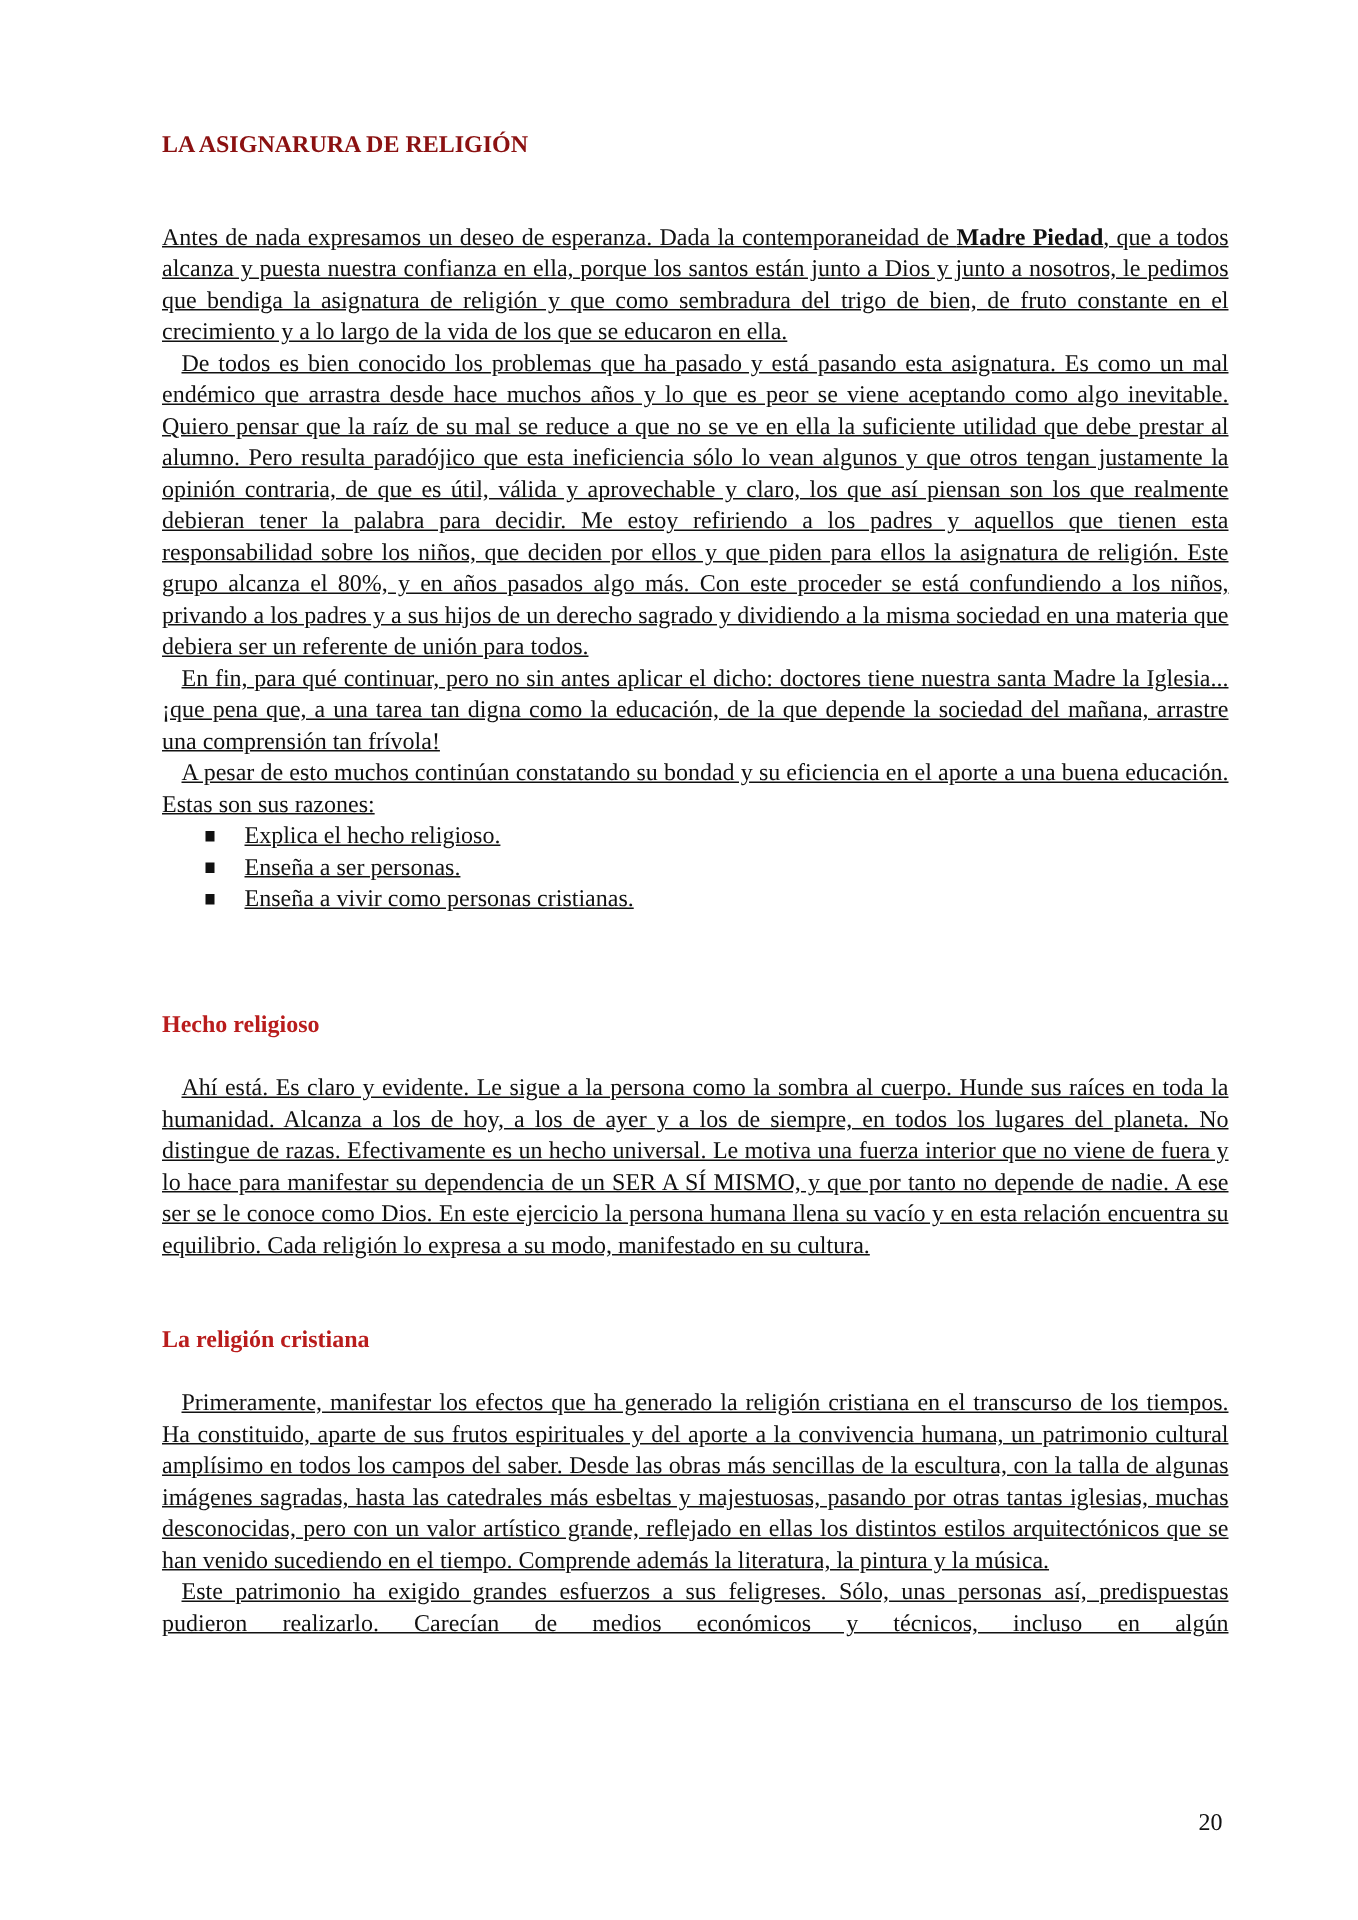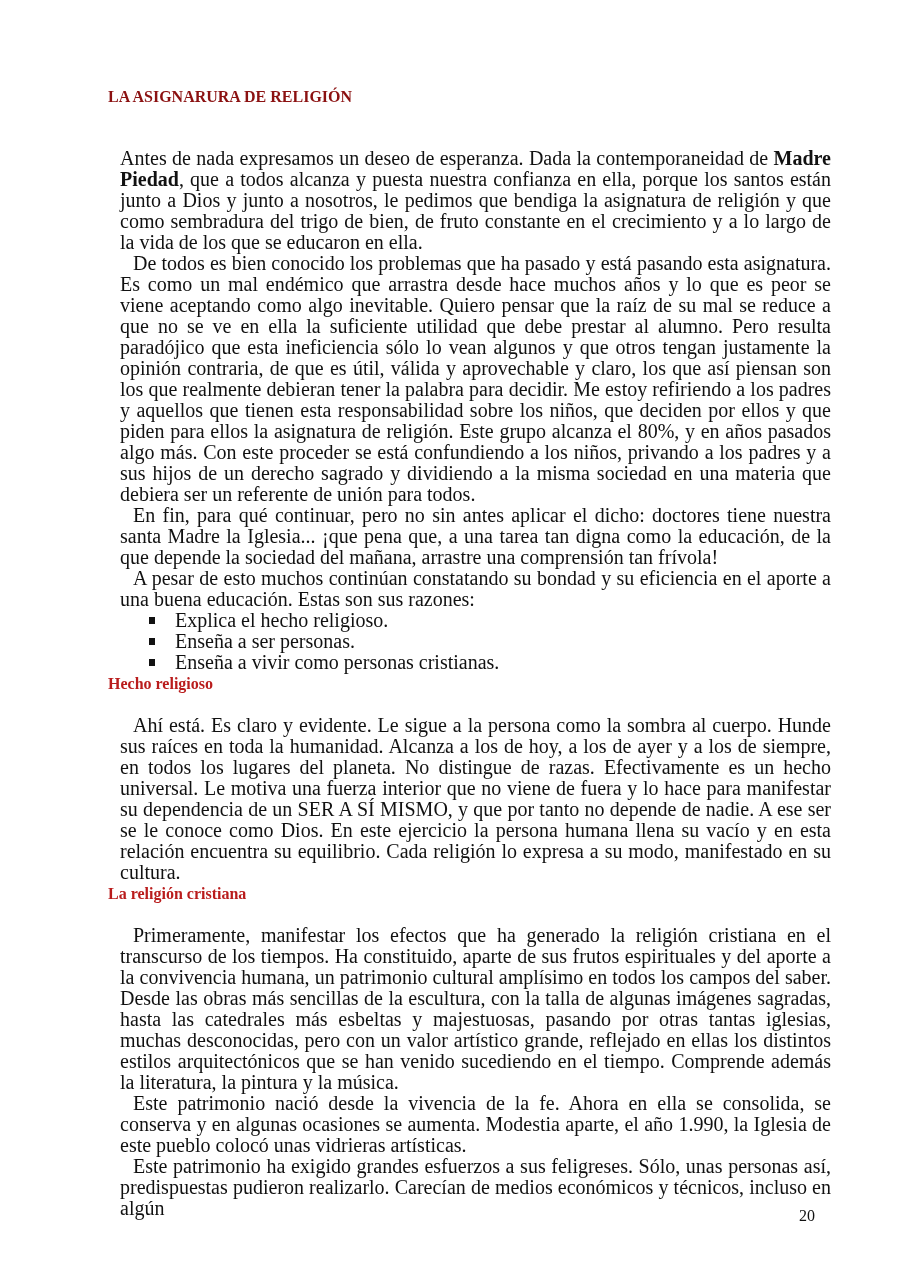--- a/index.html
+++ b/index.html
@@ -1,22 +1,22 @@
 <!DOCTYPE html>
 <html><head>
   <meta charset="utf-8">
   <style>
     html, body { margin: 0; padding: 0; background: #ffffff; }
     body { width: 905px; height: 1280px; position: relative; overflow: hidden;
       font-family: "Liberation Serif", "DejaVu Serif", serif; color: #111; }
     .page { position: absolute; left: 108px; top: 0; width: 711px; }
     .title { position: absolute; top: 88px; left: 0; width: 711px; text-align: left;
       color: #8b1111; font-weight: bold; font-size: 16px; letter-spacing: 0; }
-    .block { position: absolute; left: 12px; width: 711px; font-size: 20px; line-height: 21px;
-      text-align: justify; }
+    .block { position: absolute; left: 0; width: 711px; font-size: 16px; line-height: 21px;
+      text-align: justify; text-decoration: underline; }
     .p { margin: 0; text-indent: 13px; text-align: justify; }
     .p.noindent { text-indent: 0; }
     .bold { font-weight: bold; }
     .heading { position: absolute; left: 0; color: #b91c1c; font-weight: bold; font-size: 16px; }
     ul.bullets { list-style: none; margin: 0; padding: 0; }
     ul.bullets li { position: relative; padding-left: 55px; height: 21px; }
     ul.bullets li .bullet { position: absolute; left: 29px; top: 7px; width: 6px; height: 7px; background: #111; }
     .pagenum { position: absolute; top: 1207px; left: 799px; font-size: 16px; }
   </style>
 </head>
@@ -38,18 +38,17 @@
   </div>
 
   <div class="heading" style="top:675px;">Hecho religioso</div>
   <div class="block" style="top:715px;">
     <p class="p">Ahí está. Es claro y evidente. Le sigue a la persona como la sombra al cuerpo. Hunde sus raíces en toda la humanidad. Alcanza a los de hoy, a los de ayer y a los de siempre, en todos los lugares del planeta. No distingue de razas. Efectivamente es un hecho universal. Le motiva una fuerza interior que no viene de fuera y lo hace para manifestar su dependencia de un SER A SÍ MISMO, y que por tanto no depende de nadie. A ese ser se le conoce como Dios. En este ejercicio la persona humana llena su vacío y en esta relación encuentra su equilibrio. Cada religión lo expresa a su modo, manifestado en su cultura.</p>
   </div>
 
   <div class="heading" style="top:885px;">La religión cristiana</div>
   <div class="block" style="top:925px;">
     <p class="p">Primeramente, manifestar los efectos que ha generado la religión cristiana en el transcurso de los tiempos. Ha constituido, aparte de sus frutos espirituales y del aporte a la convivencia humana, un patrimonio cultural amplísimo en todos los campos del saber. Desde las obras más sencillas de la escultura, con la talla de algunas imágenes sagradas, hasta las catedrales más esbeltas y majestuosas, pasando por otras tantas iglesias, muchas desconocidas, pero con un valor artístico grande, reflejado en ellas los distintos estilos arquitectónicos que se han venido sucediendo en el tiempo. Comprende además la literatura, la pintura y la música.</p>
-    <p class="p">Este patrimonio nació desde la vivencia de la fe. Ahora en ella se consolida, se conserva y en algunas ocasiones se aumenta. Modestia aparte, el año 1.990, la Iglesia de este pueblo colocó unas vidrieras artísticas.</p>
     <p class="p" style="text-align-last: justify;">Este patrimonio ha exigido grandes esfuerzos a sus feligreses. Sólo, unas personas así, predispuestas pudieron realizarlo. Carecían de medios económicos y técnicos, incluso en algún</p>
   </div>
 </div>
 
 <div class="pagenum">20</div>
 
 </body></html>

